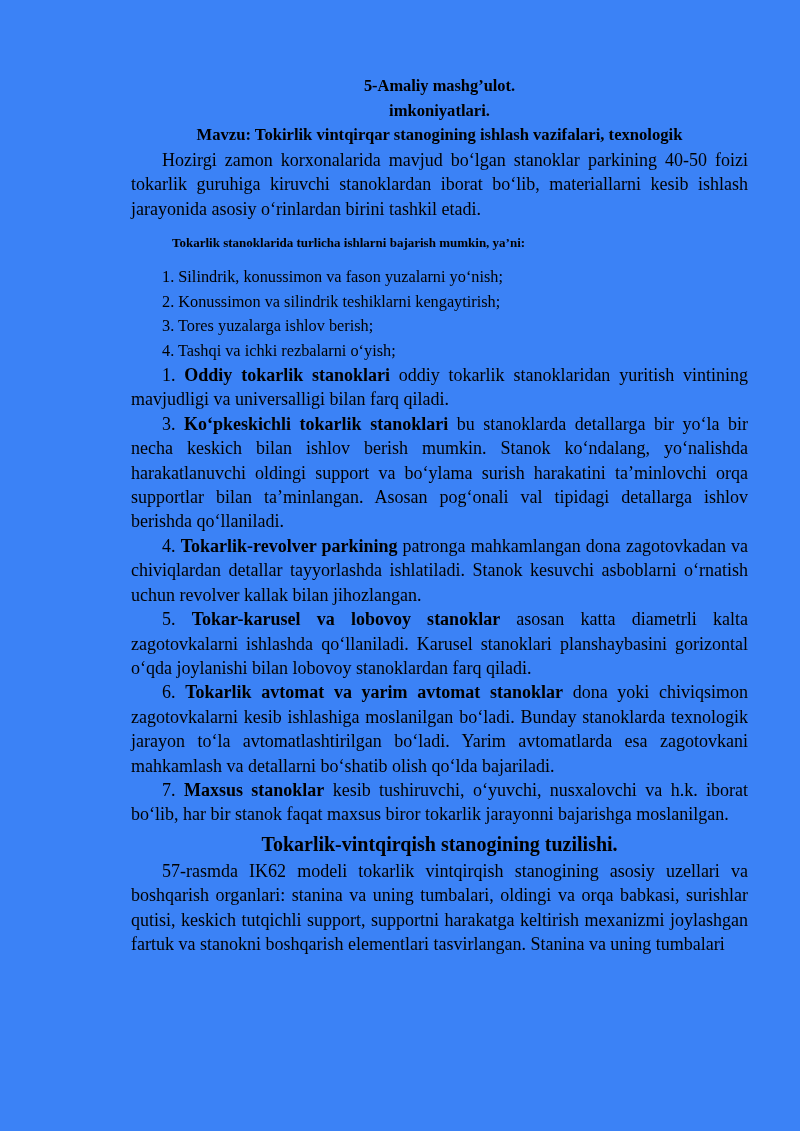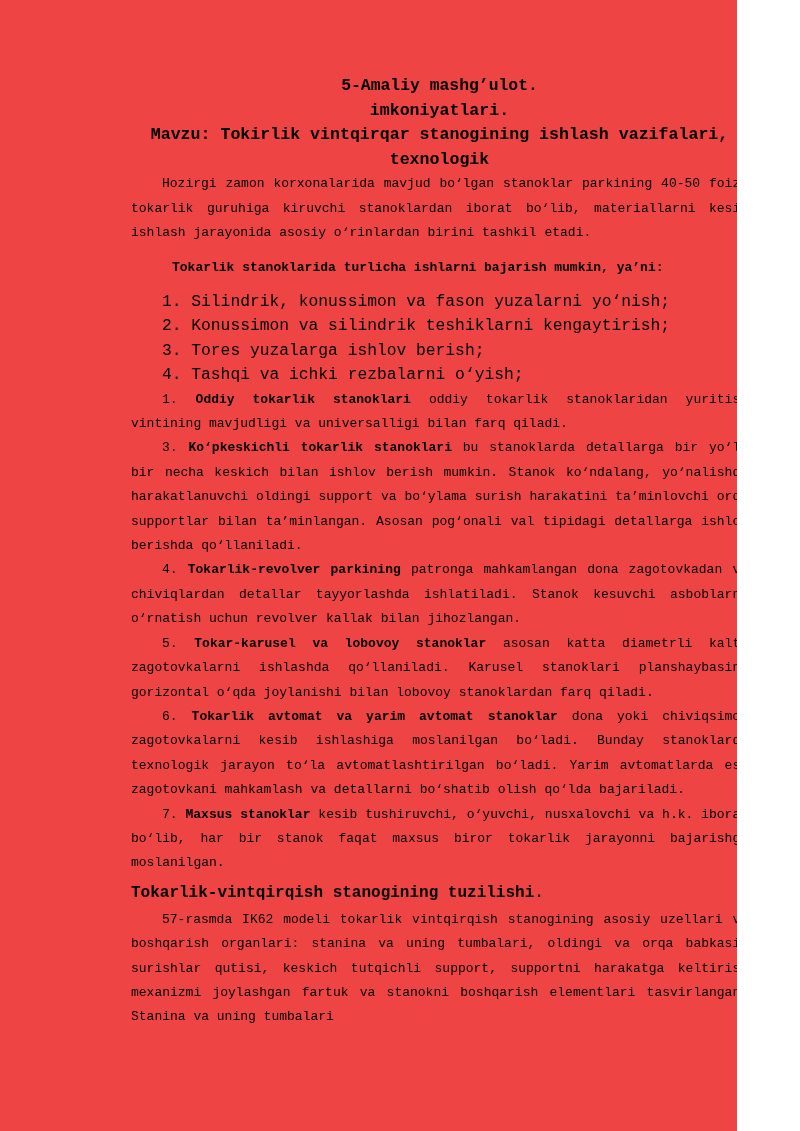--- a/index.html
+++ b/index.html
@@ -2,53 +2,54 @@
 <html><head>
 <meta charset="utf-8">
 <style>
   html, body {
     margin: 0;
     padding: 0;
     background: #ffffff;
   }
   .page {
     position: relative;
-    width: 737px;
+    width: 800px;
     height: 1131px;
-    background: #ef4444;
+    background: #3b82f6;
     overflow: hidden;
-    font-family: Liberation Mono, monospace;
+    font-family: Liberation Serif, serif;
     color: #000000;
   }
   .content {
     position: absolute;
     left: 131px;
     top: 74px;
     width: 617px;
   }
   .center-heading {
     text-align: center;
     font-weight: bold;
     font-size: 16.4px;
     line-height: 24.6px;
     margin: 0;
   }
   .center-heading.sub {
     font-size: 16.6px;
   }
   .section-heading {
+    text-align: center;
     font-weight: bold;
-    font-size: 16px;
+    font-size: 20px;
     line-height: 30px;
     margin: 2px 0 0 0;
   }
   p.body {
     text-align: justify;
     text-justify: inter-word;
-    font-size: 13px;
+    font-size: 18px;
     line-height: 24.4px;
     margin: 0;
     text-indent: 31px;
     -webkit-hyphens: none;
     hyphens: none;
   }
   p.list-item {
     text-align: left;
     font-size: 16.3px;
     line-height: 24.4px;

